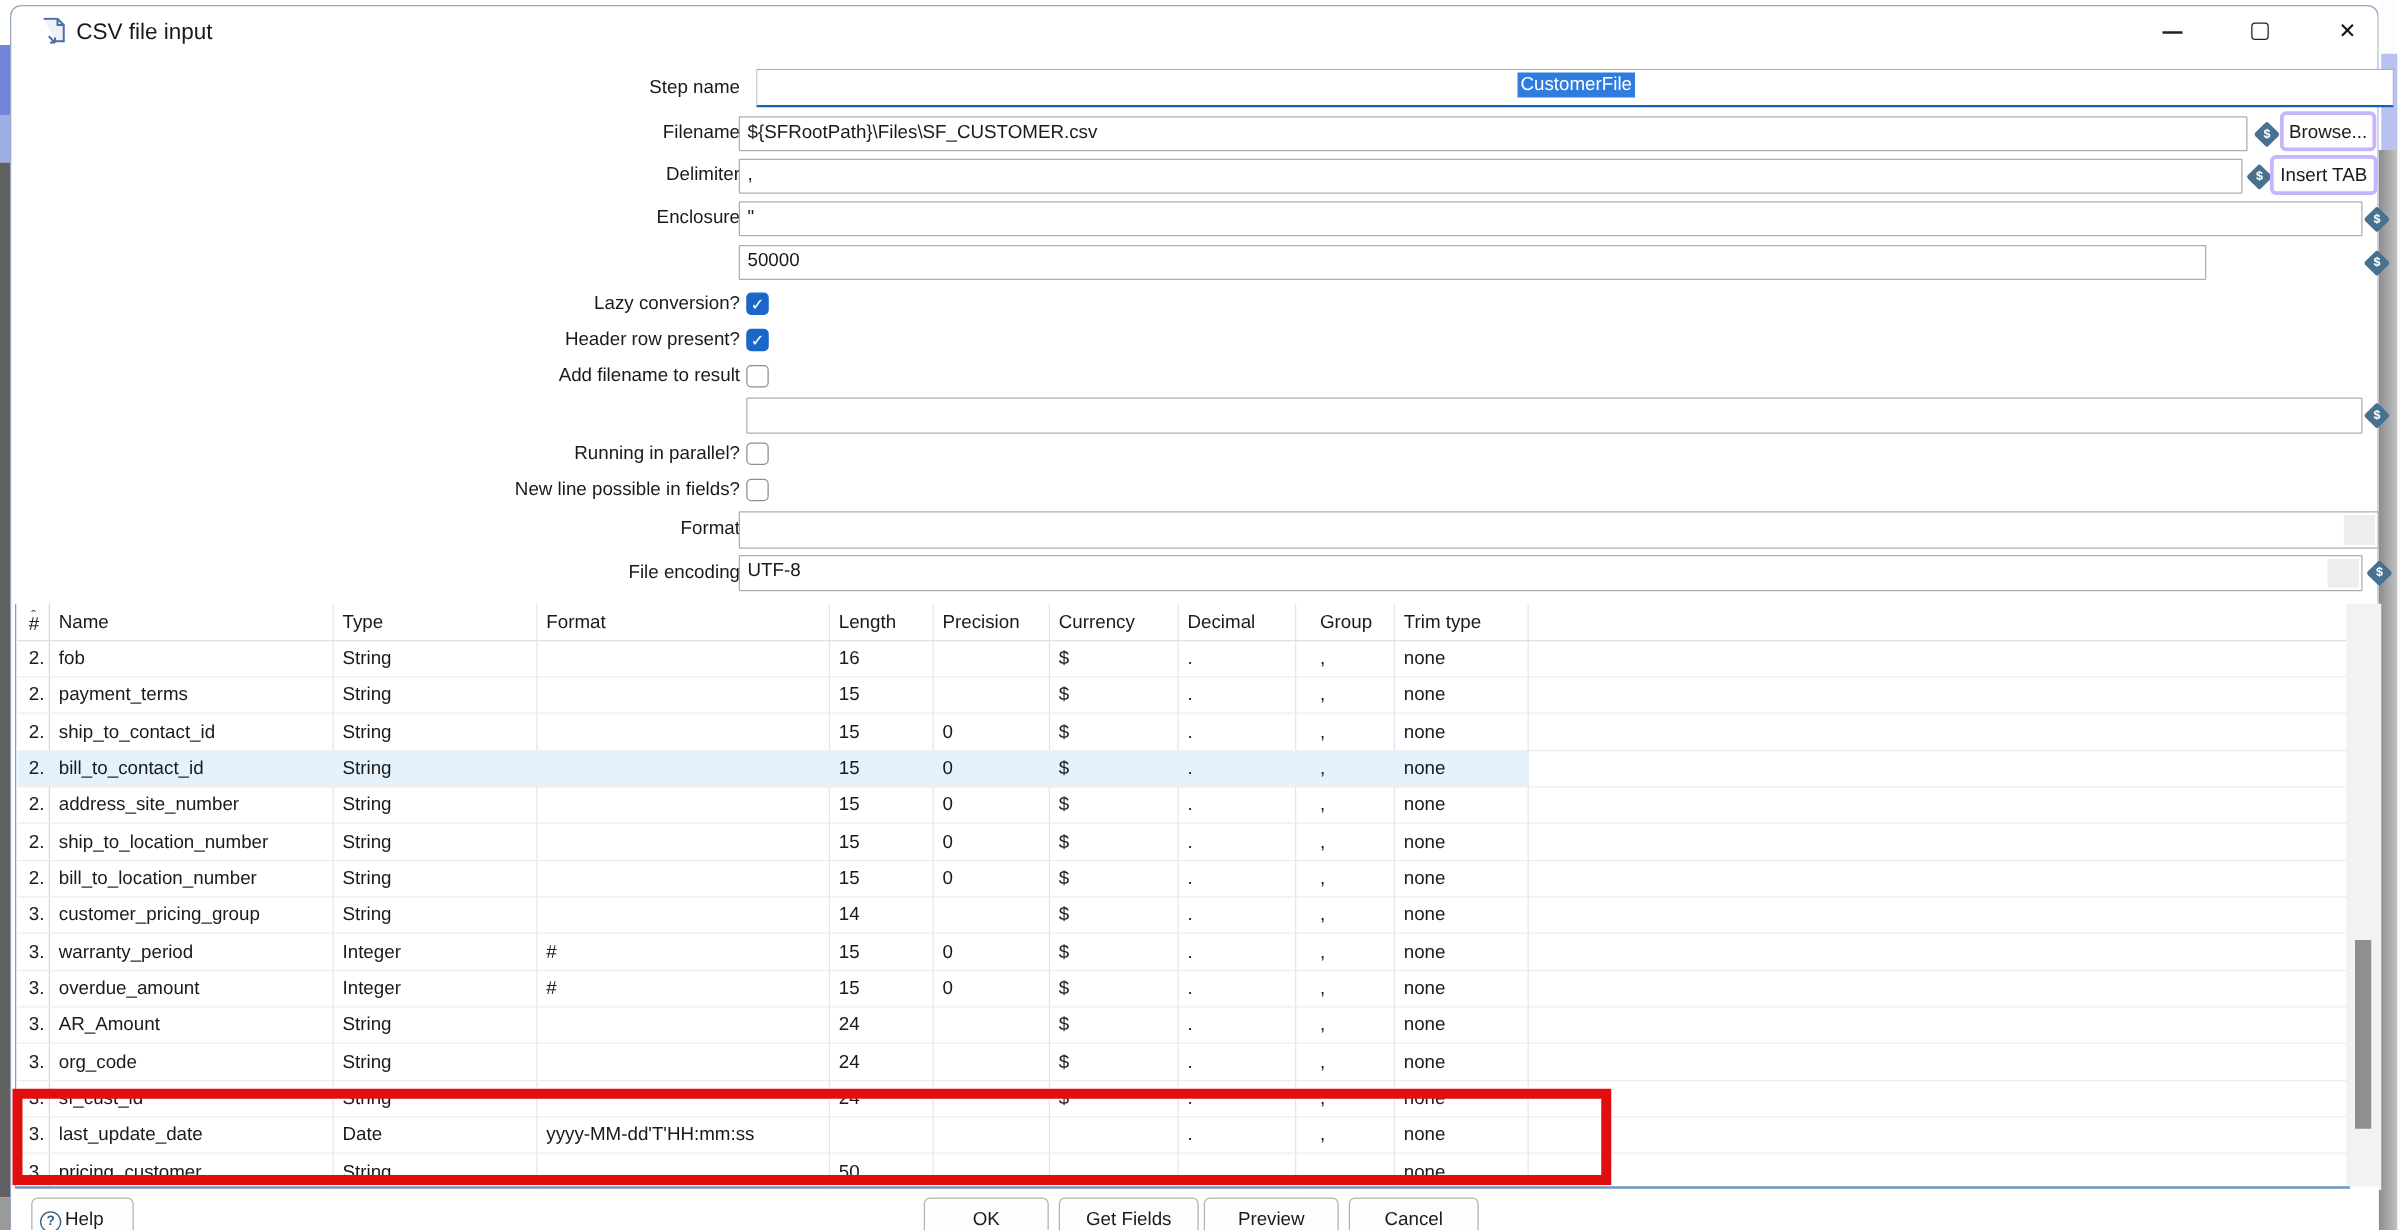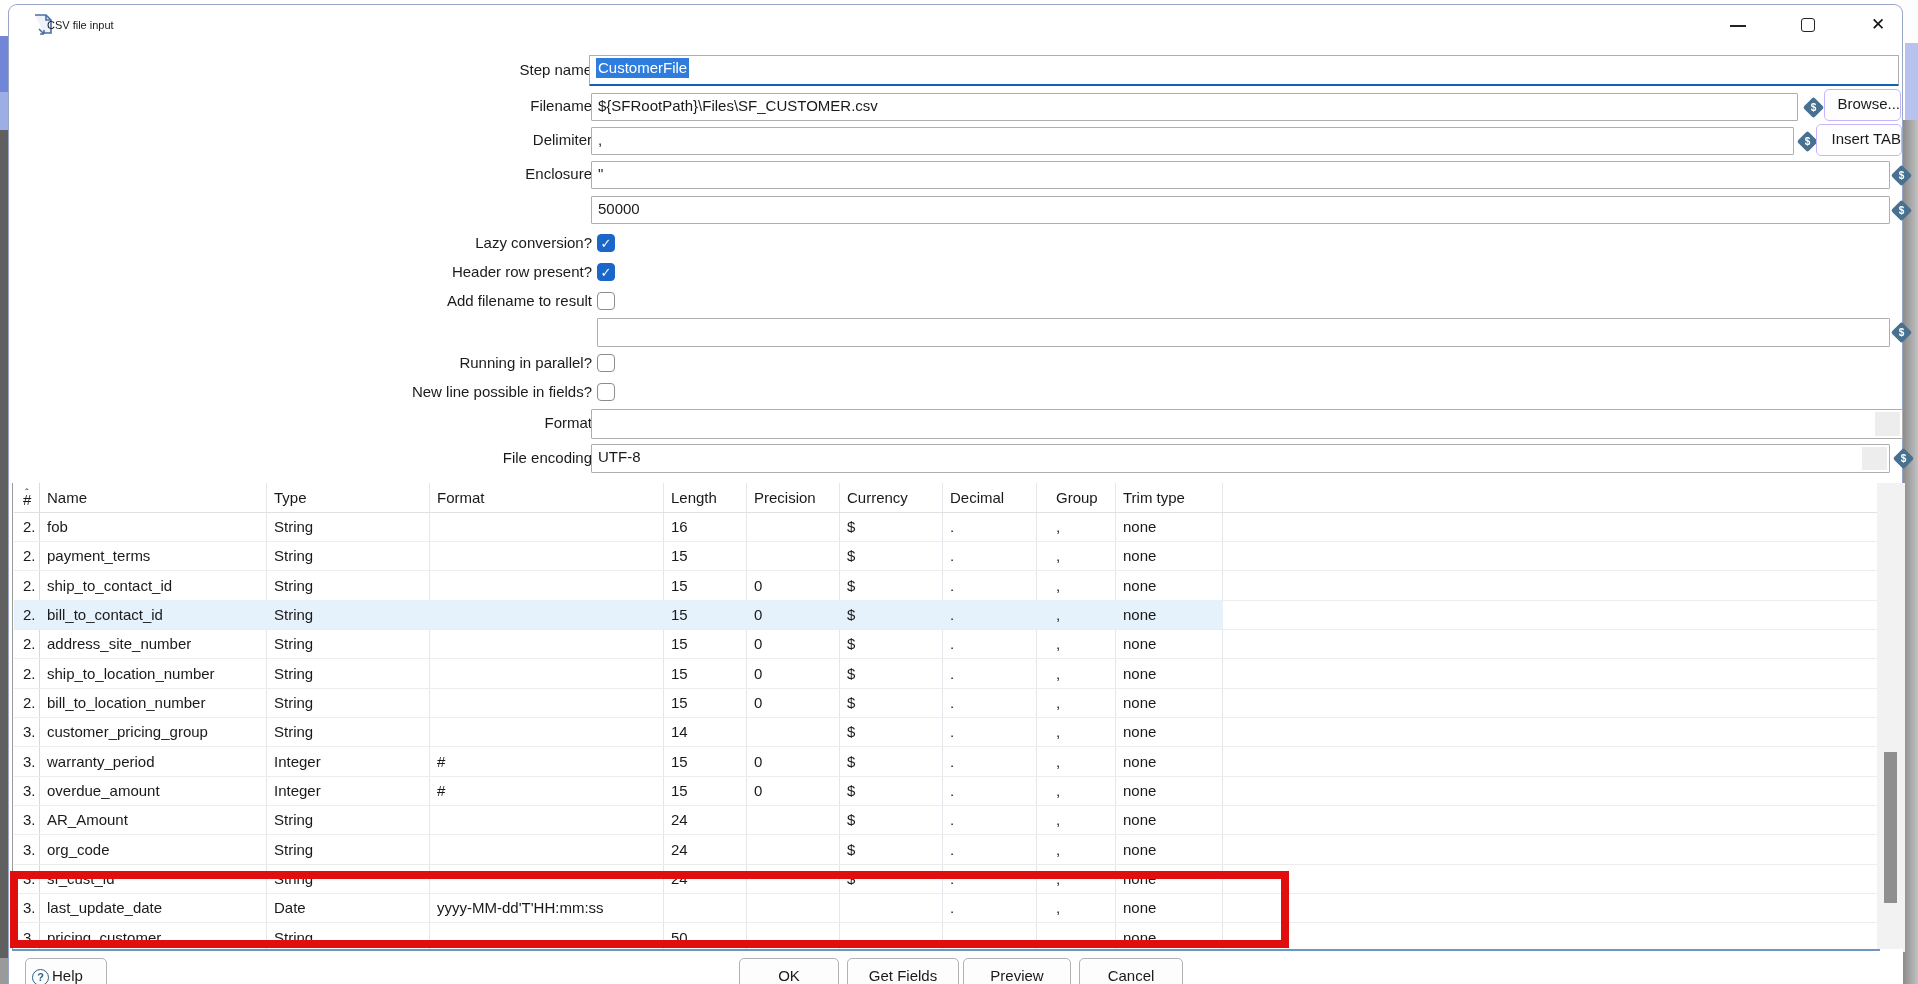--- a/index.html
+++ b/index.html
@@ -8,36 +8,36 @@
 
   
   .bg-strip{position:absolute;}
 
   
   #dialog{position:absolute;left:8px;top:4px;width:1895px;height:980px;background:#ffffff;
           border:1px solid #98a6c8;border-bottom:none;border-radius:9px 9px 0 0;box-sizing:border-box;}
 
   
   #titlebar{position:absolute;left:0;top:0;width:100%;height:40px;}
-  #title-text{position:absolute;left:38px;top:0;height:40px;line-height:40px;font-size:11px;}
+  #title-text{position:absolute;left:52px;top:0;height:40px;line-height:40px;font-size:18px;}
   .wbtn{position:absolute;top:2px;width:56px;height:36px;cursor:default;}
   .wbtn .bar{position:absolute;left:20px;top:18px;width:16px;height:2px;background:#222;}
   .wbtn .sq{position:absolute;left:21px;top:11px;width:12px;height:12px;border:1.6px solid #222;border-radius:3px;}
   .wbtn .x{position:absolute;left:0;top:0;width:56px;height:36px;text-align:center;line-height:36px;font-size:17px;color:#111;}
 
   
   #step-icon{position:absolute;left:24px;top:9px;width:20px;height:23px;}
 
   
   .lbl{position:absolute;left:20px;width:563px;height:28px;line-height:28px;text-align:right;font-size:15px;white-space:nowrap;}
   .tin{position:absolute;background:#fff;border:1px solid #aeaeae;box-sizing:border-box;font-size:15px;
        padding:3px 4px 0 6px;border-radius:1px;white-space:nowrap;overflow:hidden;}
   .tin.focus{border-bottom:2px solid #1462b8;}
   .sel{background:#2e7dde;color:#ffffff;padding:1px 2px 2px 2px;}
-  .vbtn{position:absolute;border:1px solid #c4b5fd;border-radius:5px;background:#fefefe;text-align:right;
+  .vbtn{position:absolute;border:3px solid #c4b5fd;border-radius:5px;background:#fefefe;text-align:center;
         font-size:15px;box-sizing:border-box;padding-top:5px;}
   .diamond{position:absolute;width:15px;height:15px;transform:rotate(45deg);background:#48708f;border-radius:2px;}
   .diamond span{position:absolute;left:0;top:0;width:15px;height:15px;transform:rotate(-45deg);color:#fff;
         font-size:10px;line-height:15px;text-align:center;font-weight:bold;}
   .cb{position:absolute;width:18px;height:18px;box-sizing:border-box;border-radius:4px;}
   .cb.on{background:#1b66c9;border:1px solid #1b66c9;color:#fff;text-align:center;line-height:17px;font-size:13px;}
   .cb.off{background:#fff;border:1px solid #8d8d8d;}
   .combo .dd{position:absolute;right:2px;top:2px;bottom:2px;width:25px;background:#ededed;}
 
   
@@ -111,42 +111,42 @@
     <div class="lbl" style="top:121px;">Delimiter</div>
     <div class="lbl" style="top:155px;">Enclosure</div>
     <div class="lbl" style="top:224px;">Lazy conversion?</div>
     <div class="lbl" style="top:253px;">Header row present?</div>
     <div class="lbl" style="top:282px;">Add filename to result</div>
     <div class="lbl" style="top:344px;">Running in parallel?</div>
     <div class="lbl" style="top:373px;">New line possible in fields?</div>
     <div class="lbl" style="top:404px;">Format</div>
     <div class="lbl" style="top:439px;">File encoding</div>
 
-    <div class="tin focus" style="left:580px;top:50px;width:1310px;height:31px;">
+    <div class="tin focus" style="left:596px;top:50px;width:1310px;height:31px;text-align:center;">
       <span class="sel">CustomerFile</span>
     </div>
 
     <div class="tin" style="left:582px;top:88px;width:1207px;height:28px;"><span>${SFRootPath}\Files\SF_CUSTOMER.csv</span></div>
     <div class="diamond" style="left:1797px;top:95px;">
         <span>$</span>
       </div>
     <div class="vbtn" style="left:1815px;top:84px;width:77px;height:32px;">Browse...</div>
 
     <div class="tin" style="left:582px;top:122px;width:1203px;height:28px;"><span>,</span></div>
     <div class="diamond" style="left:1791px;top:129px;">
         <span>$</span>
       </div>
     <div class="vbtn" style="left:1807px;top:119px;width:86px;height:32px;">Insert TAB</div>
 
     <div class="tin" style="left:582px;top:156px;width:1299px;height:28px;"><span>"</span></div>
     <div class="diamond" style="left:1885px;top:163px;">
         <span>$</span>
       </div>
 
-    <div class="tin" style="left:582px;top:191px;width:1299px;height:28px;"><span>50000</span></div>
+    <div class="tin" style="left:582px;top:191px;width:1174px;height:28px;"><span>50000</span></div>
     <div class="diamond" style="left:1885px;top:198px;">
         <span>$</span>
       </div>
 
     <div class="cb on" style="left:588px;top:229px;"><span>✓</span></div>
     <div class="cb on" style="left:588px;top:258px;"><span>✓</span></div>
     <div class="cb off" style="left:588px;top:287px;"></div>
 
     <div class="tin" style="left:588px;top:313px;width:1293px;height:29px;"><span></span></div>
     <div class="diamond" style="left:1885px;top:320px;">

